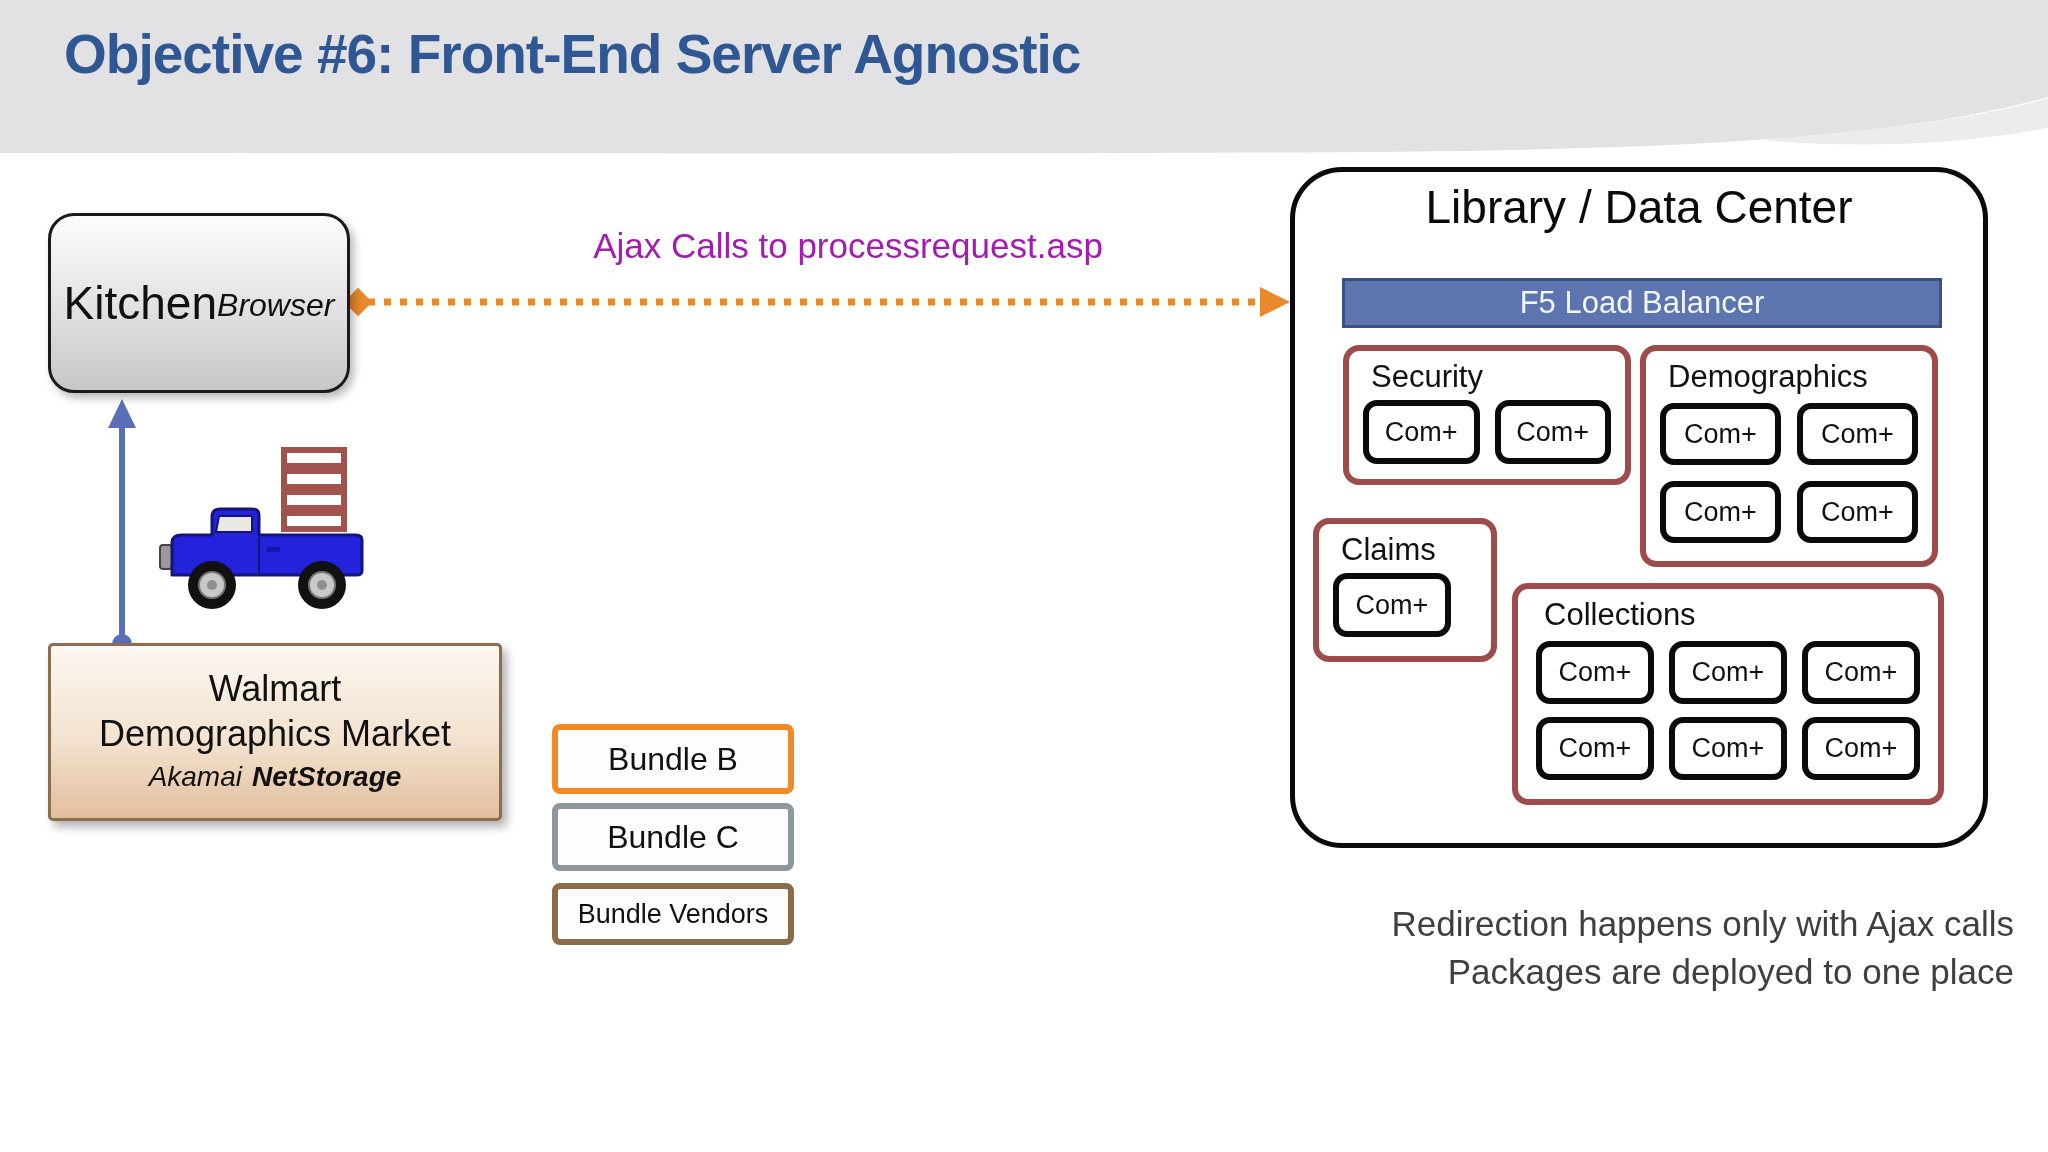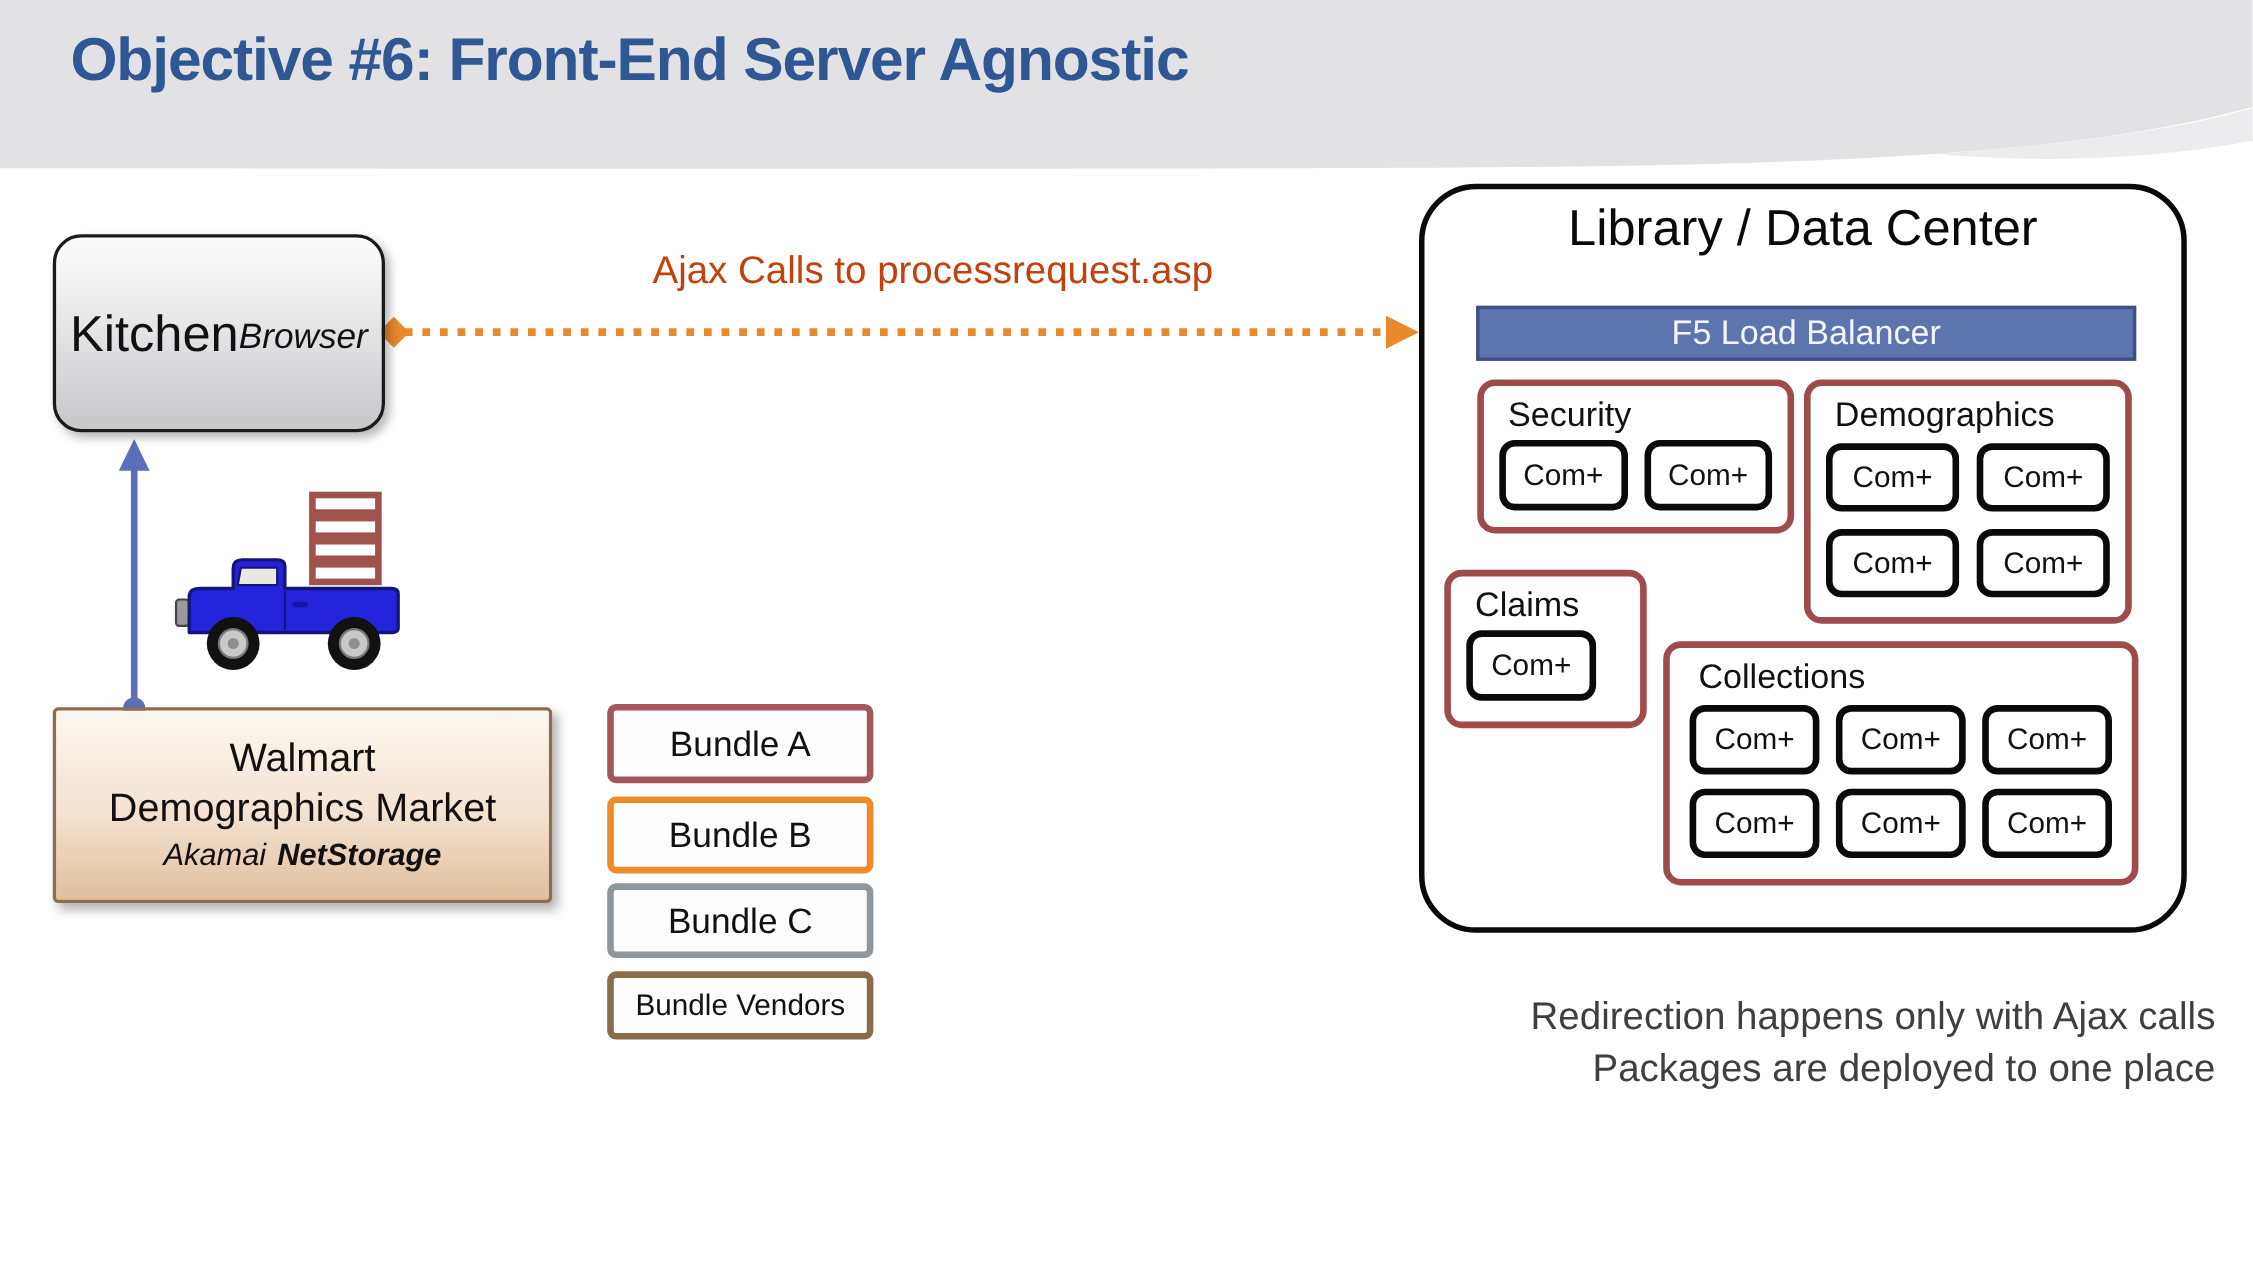--- a/index.html
+++ b/index.html
@@ -21,21 +21,21 @@
     box-sizing:border-box; border:3px solid #1a1a1a; border-radius:26px;
     background:linear-gradient(180deg,#FCFCFC 0%,#E9E9EA 40%,#C7C7CA 100%);
     box-shadow:4px 5px 9px rgba(0,0,0,0.28);
     display:flex; flex-direction:row; align-items:center; justify-content:center;
   }
   .kitchen-title { font-size:46px; color:#111; }
   .kitchen-sub { font-size:32px; font-style:italic; color:#111; margin-top:4px; }
 
   .ajax-label {
     position:absolute; left:498px; top:226px; width:700px; text-align:center;
-    font-size:35px; color:#c2410c; white-space:nowrap;
+    font-size:35px; color:#a21caf; white-space:nowrap;
   }
 
   
   .walmart-box {
     position:absolute; left:48px; top:643px; width:454px; height:178px;
     box-sizing:border-box; border:3px solid #8A6E50; border-radius:5px;
     background:linear-gradient(180deg,#FCF7F1 0%,#F3E2CF 55%,#E1BE9D 100%);
     box-shadow:5px 6px 10px rgba(0,0,0,0.3);
     display:flex; flex-direction:column; align-items:center; justify-content:center;
     color:#111;
@@ -162,23 +162,20 @@
   </div>
 
   <div class="ajax-label">Ajax Calls to processrequest.asp</div>
 
   <div class="walmart-box">
     <div class="walmart-line">Walmart</div>
     <div class="walmart-line">Demographics Market</div>
     <div class="walmart-sub"><span>Akamai</span><span class="vend-bold">NetStorage</span></div>
   </div>
 
-  <div class="bundle bundle-a">
-      <span>Bundle A</span>
-    </div>
   <div class="bundle bundle-b">
       <span>Bundle B</span>
     </div>
   <div class="bundle bundle-c">
       <span>Bundle C</span>
     </div>
   <div class="bundle bundle-v">
       <span>Bundle Vendors</span>
     </div>
 

